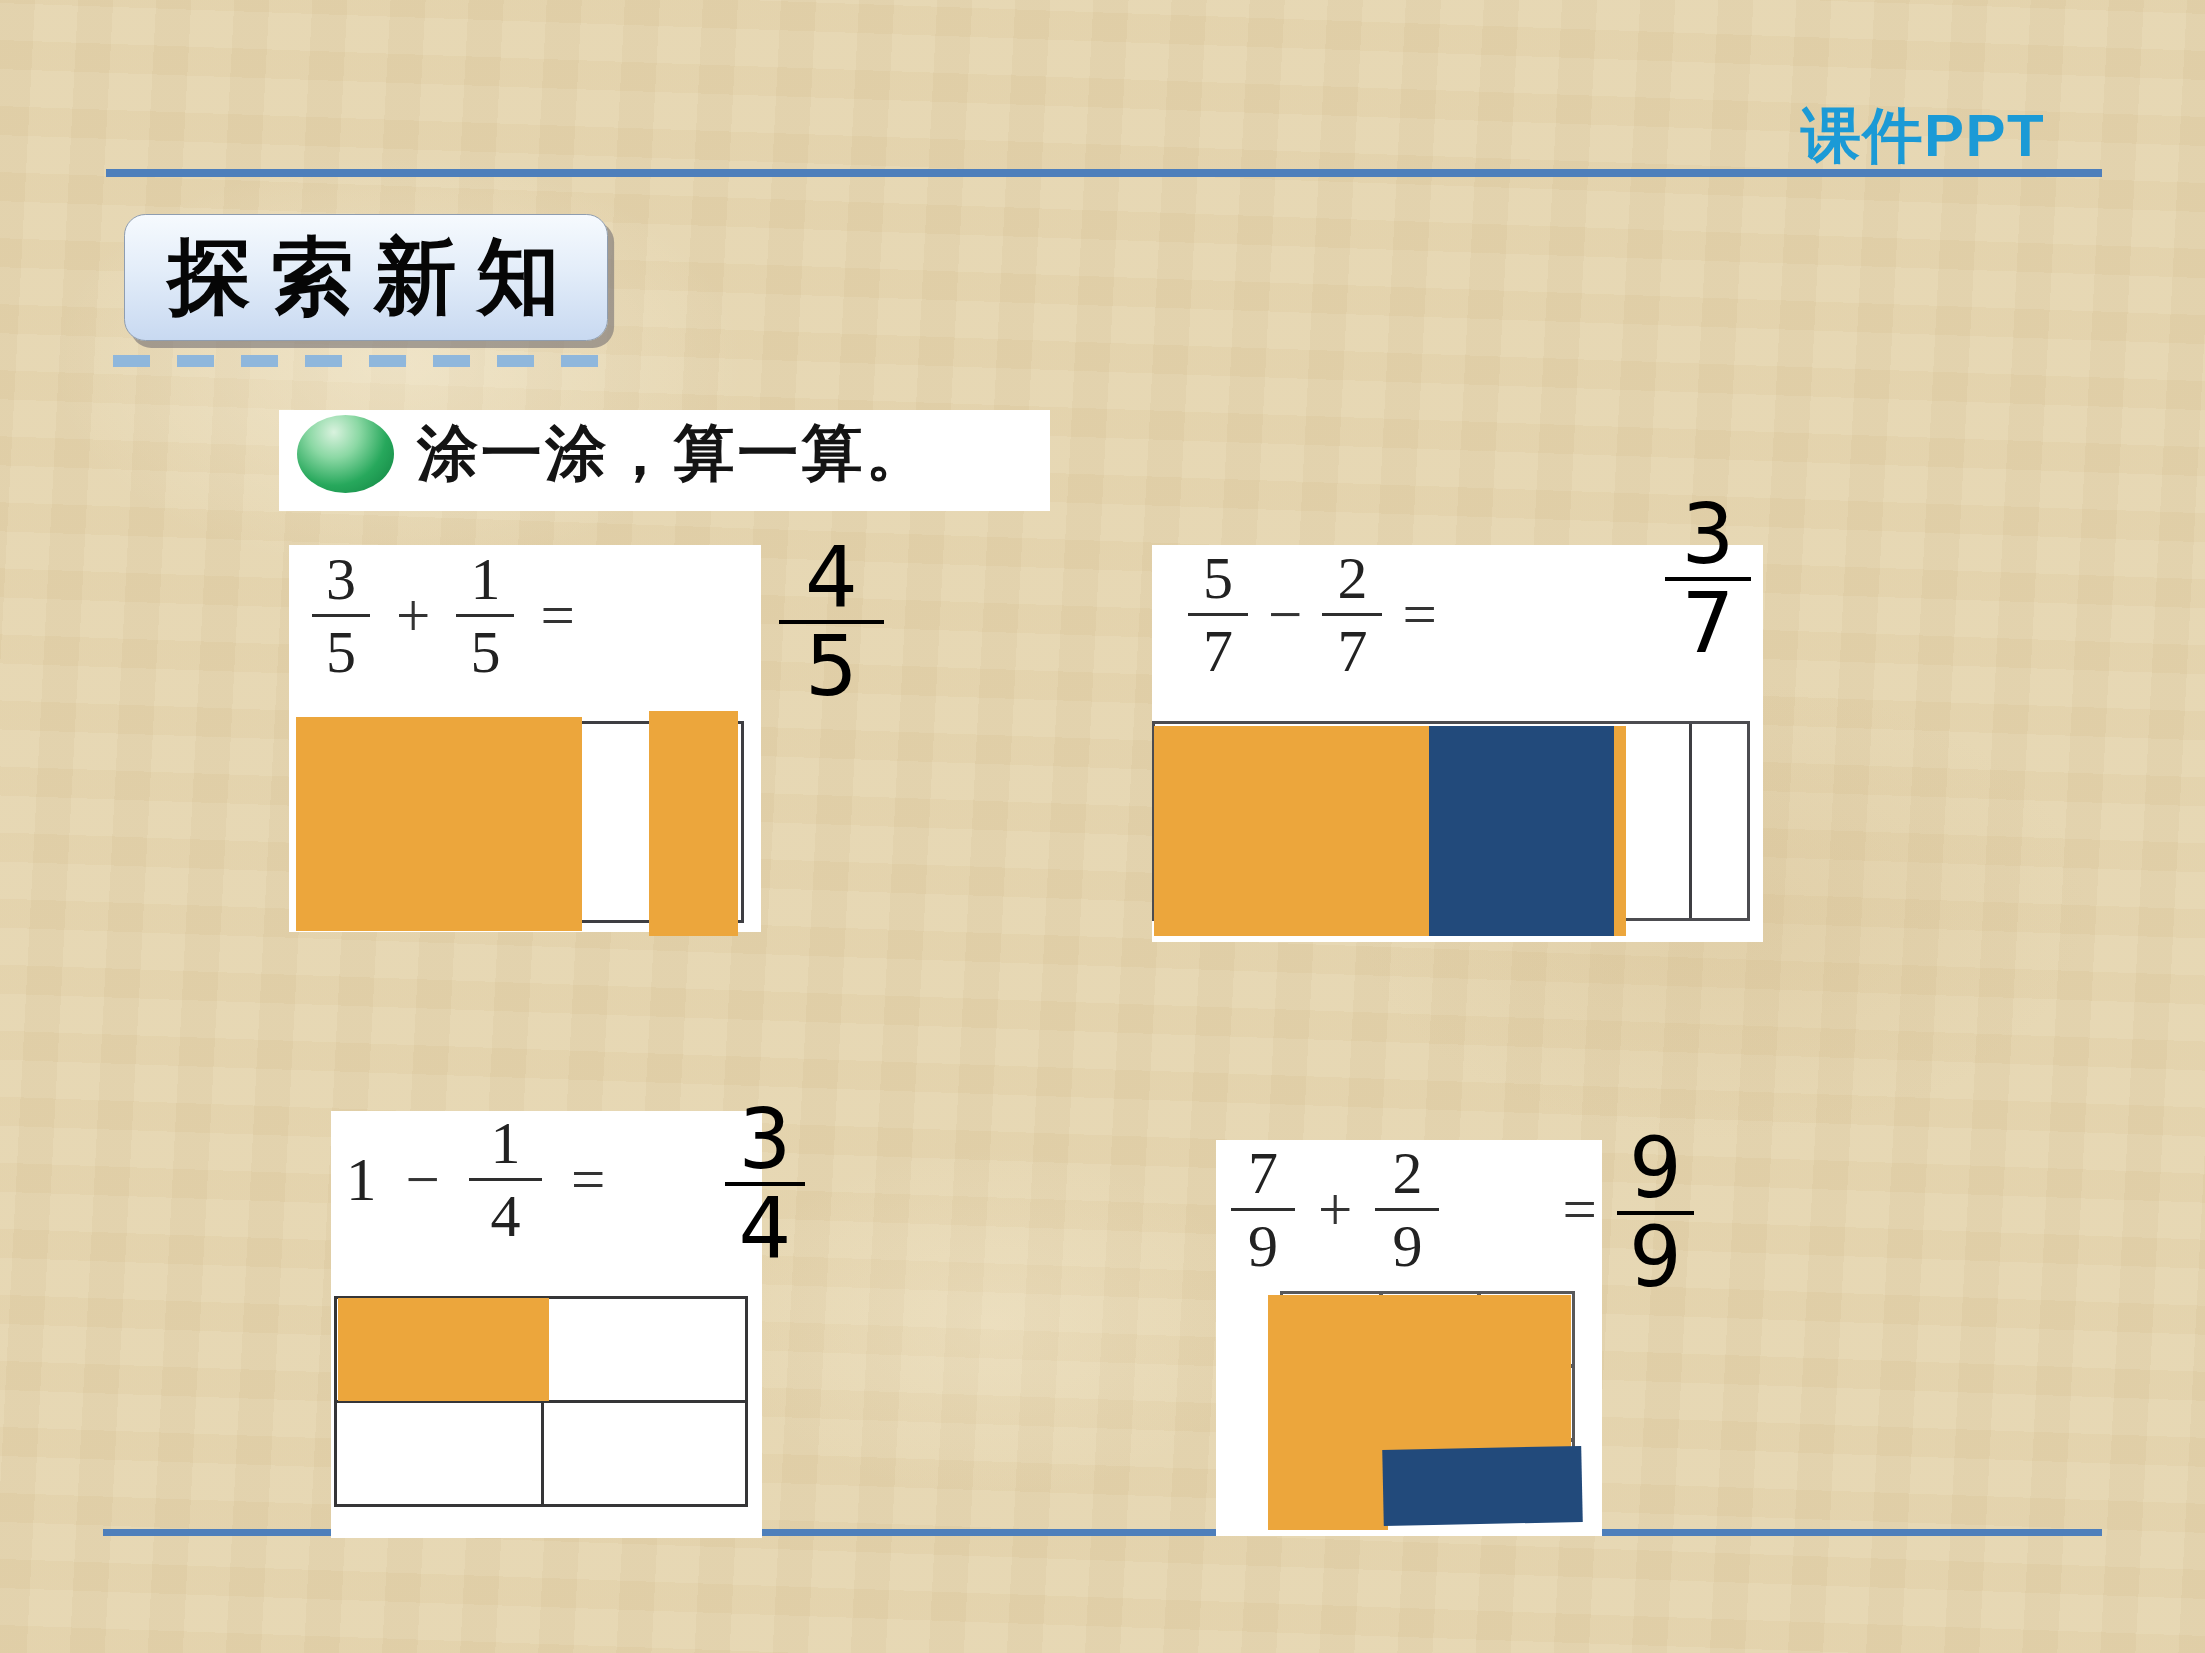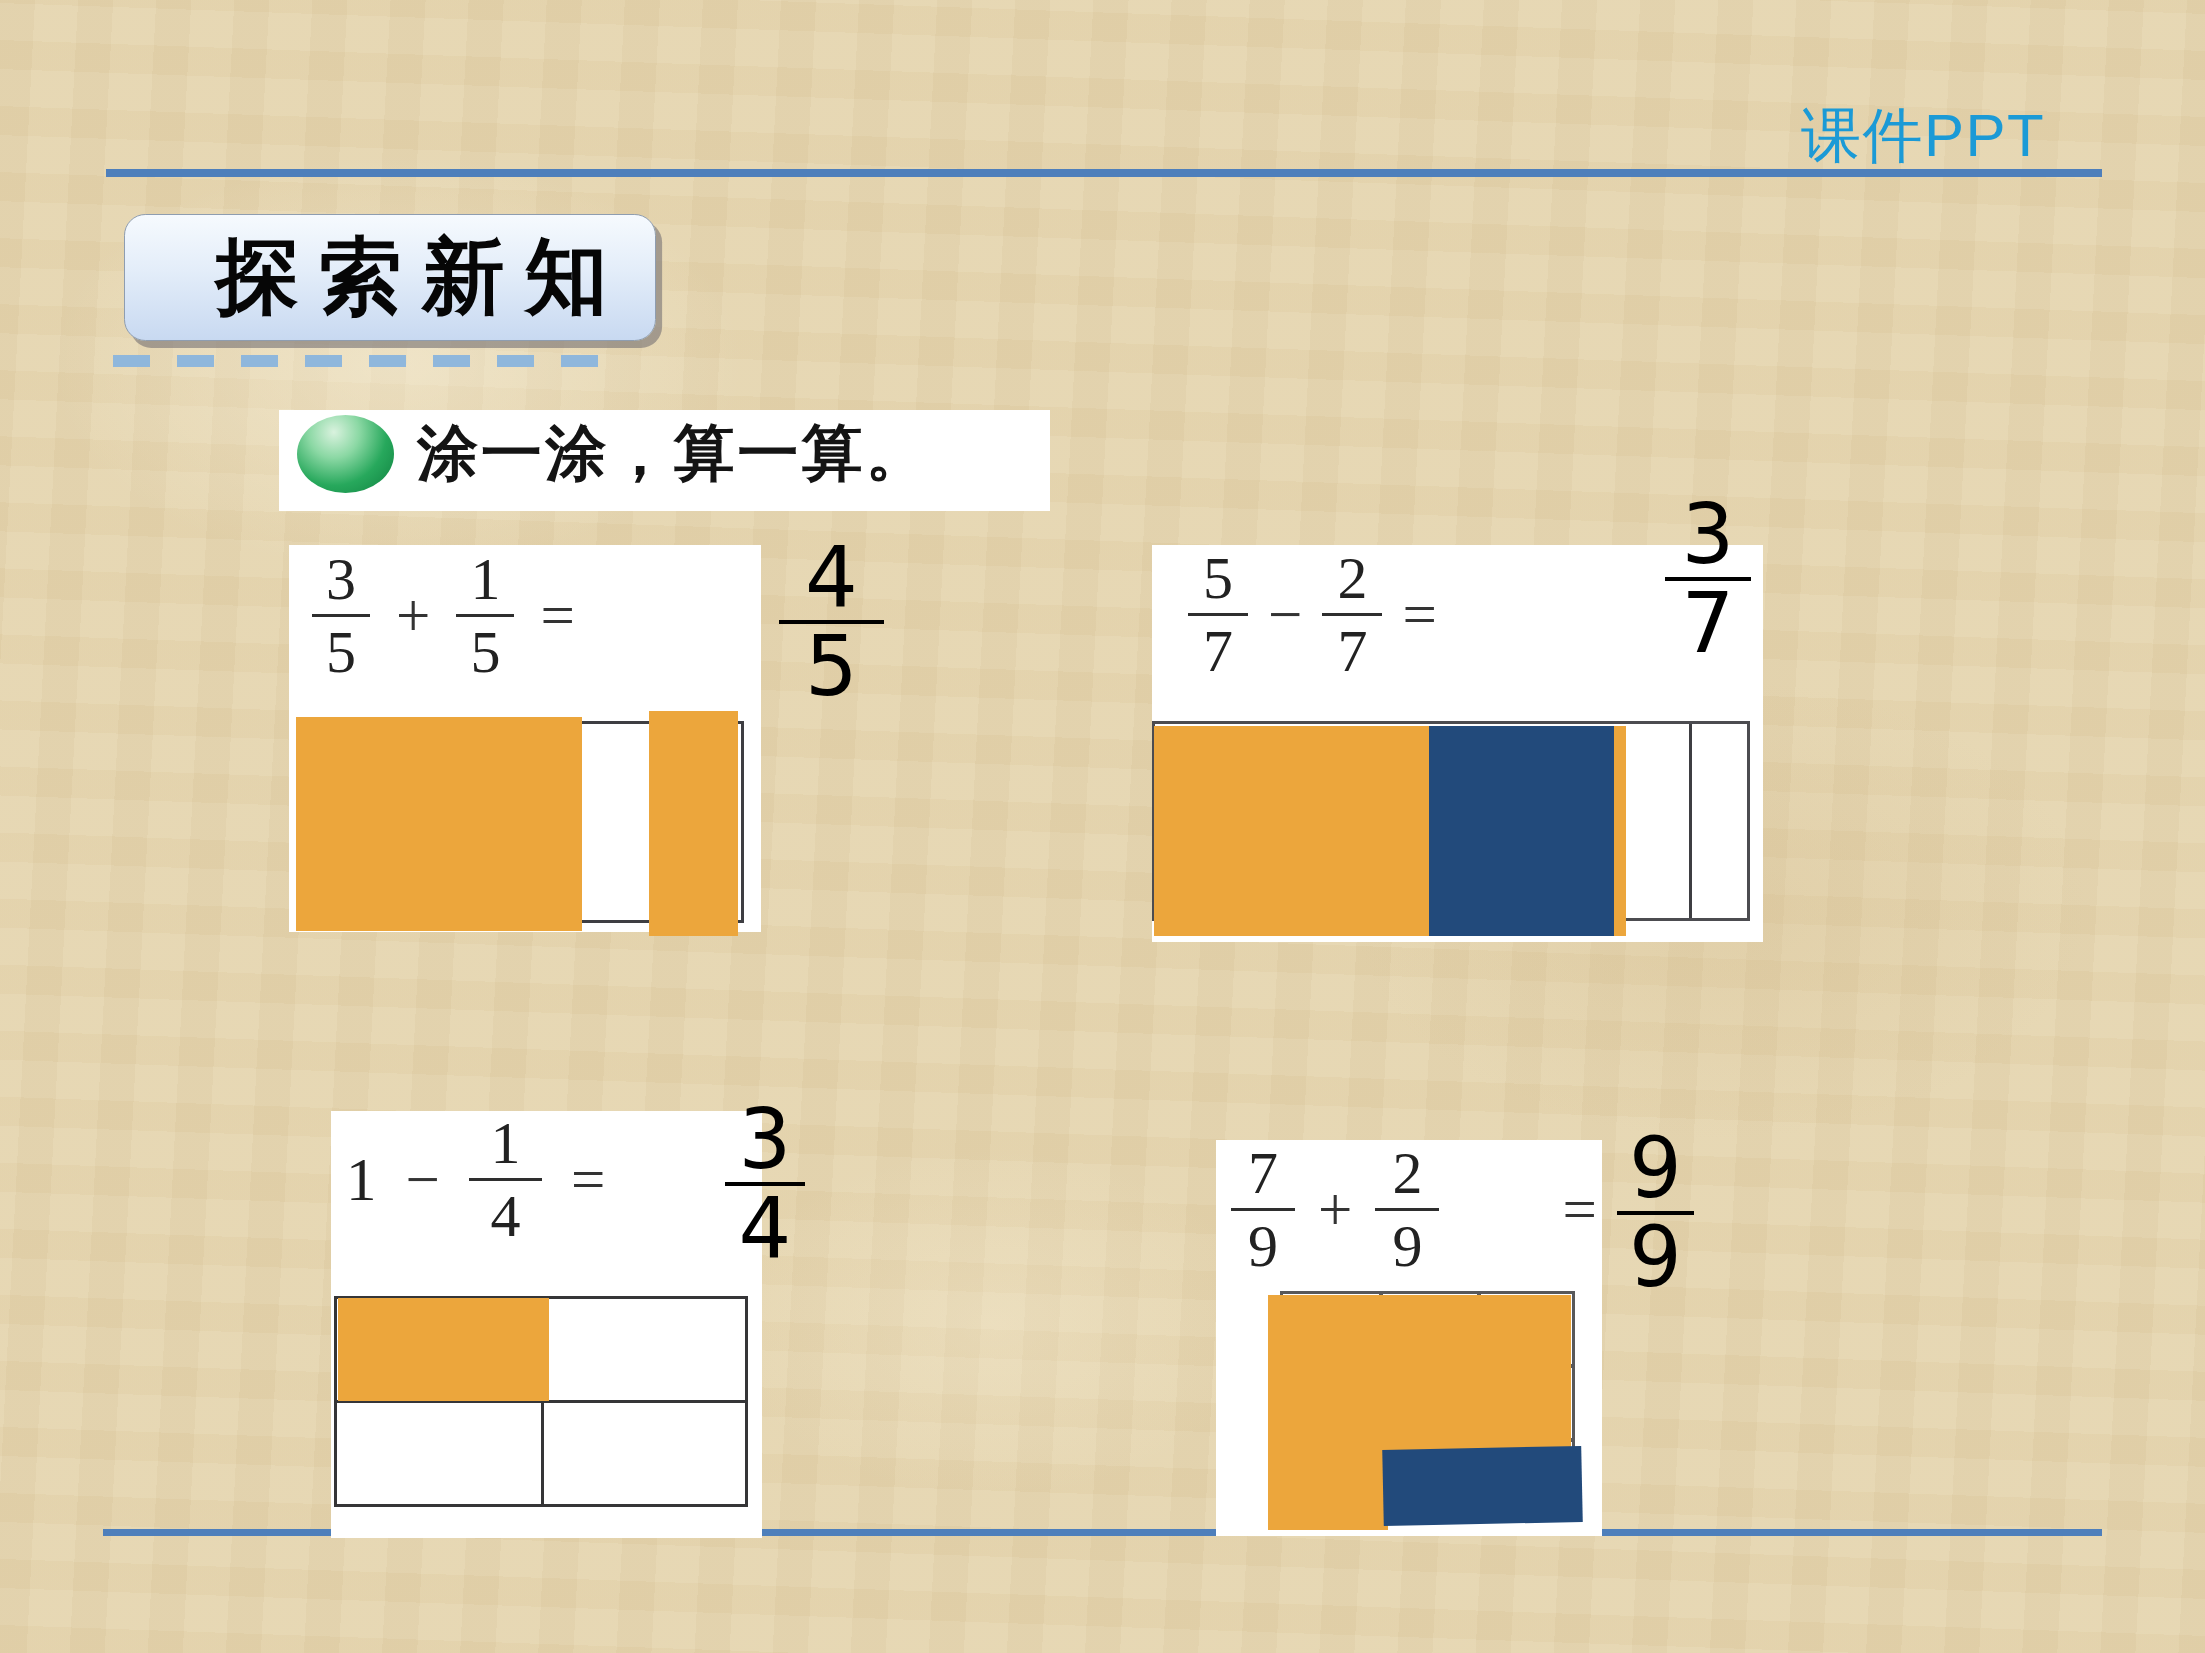--- a/index.html
+++ b/index.html
@@ -16,31 +16,31 @@
   }
 
   
   .rule{position:absolute;background:#4E7FBB;}
   .rule.top{left:106px;top:169px;width:1996px;height:7.7px;}
   .rule.bottom{left:103px;top:1529px;width:1999px;height:6.9px;}
 
   
   .watermark{
     position:absolute;left:1801px;top:96px;width:260px;
-    font-size:60px;font-weight:400;color:#1B9AD6;letter-spacing:1.5px;
+    font-size:60px;font-weight:700;color:#1B9AD6;letter-spacing:1.5px;
     font-family:"Liberation Sans",sans-serif;white-space:nowrap;
   }
 
   
   .title-box{
     position:absolute;left:124px;top:214px;width:482px;height:125px;
     border-radius:21.4px;border:1.5px solid #8E9DB0;
     background:linear-gradient(180deg,#F6FAFE 0%,#E3EDF9 45%,#C8D9F1 100%);
     box-shadow:6.1px 6.9px 0 rgba(108,104,110,0.55);
-    display:flex;align-items:center;justify-content:center;padding-left:48px;
+    display:flex;align-items:center;justify-content:center;
   }
   .title-box .t{
     font-family:"Liberation Serif",serif;font-weight:900;
     font-size:83px;letter-spacing:20px;color:#060606;line-height:1;
     padding-left:15.3px;white-space:nowrap;
   }
   .dashes{
     position:absolute;left:113px;top:355px;width:490px;height:12.3px;
     background:repeating-linear-gradient(90deg,#8FB7DC 0 37px,rgba(0,0,0,0) 37px 64px);
   }

